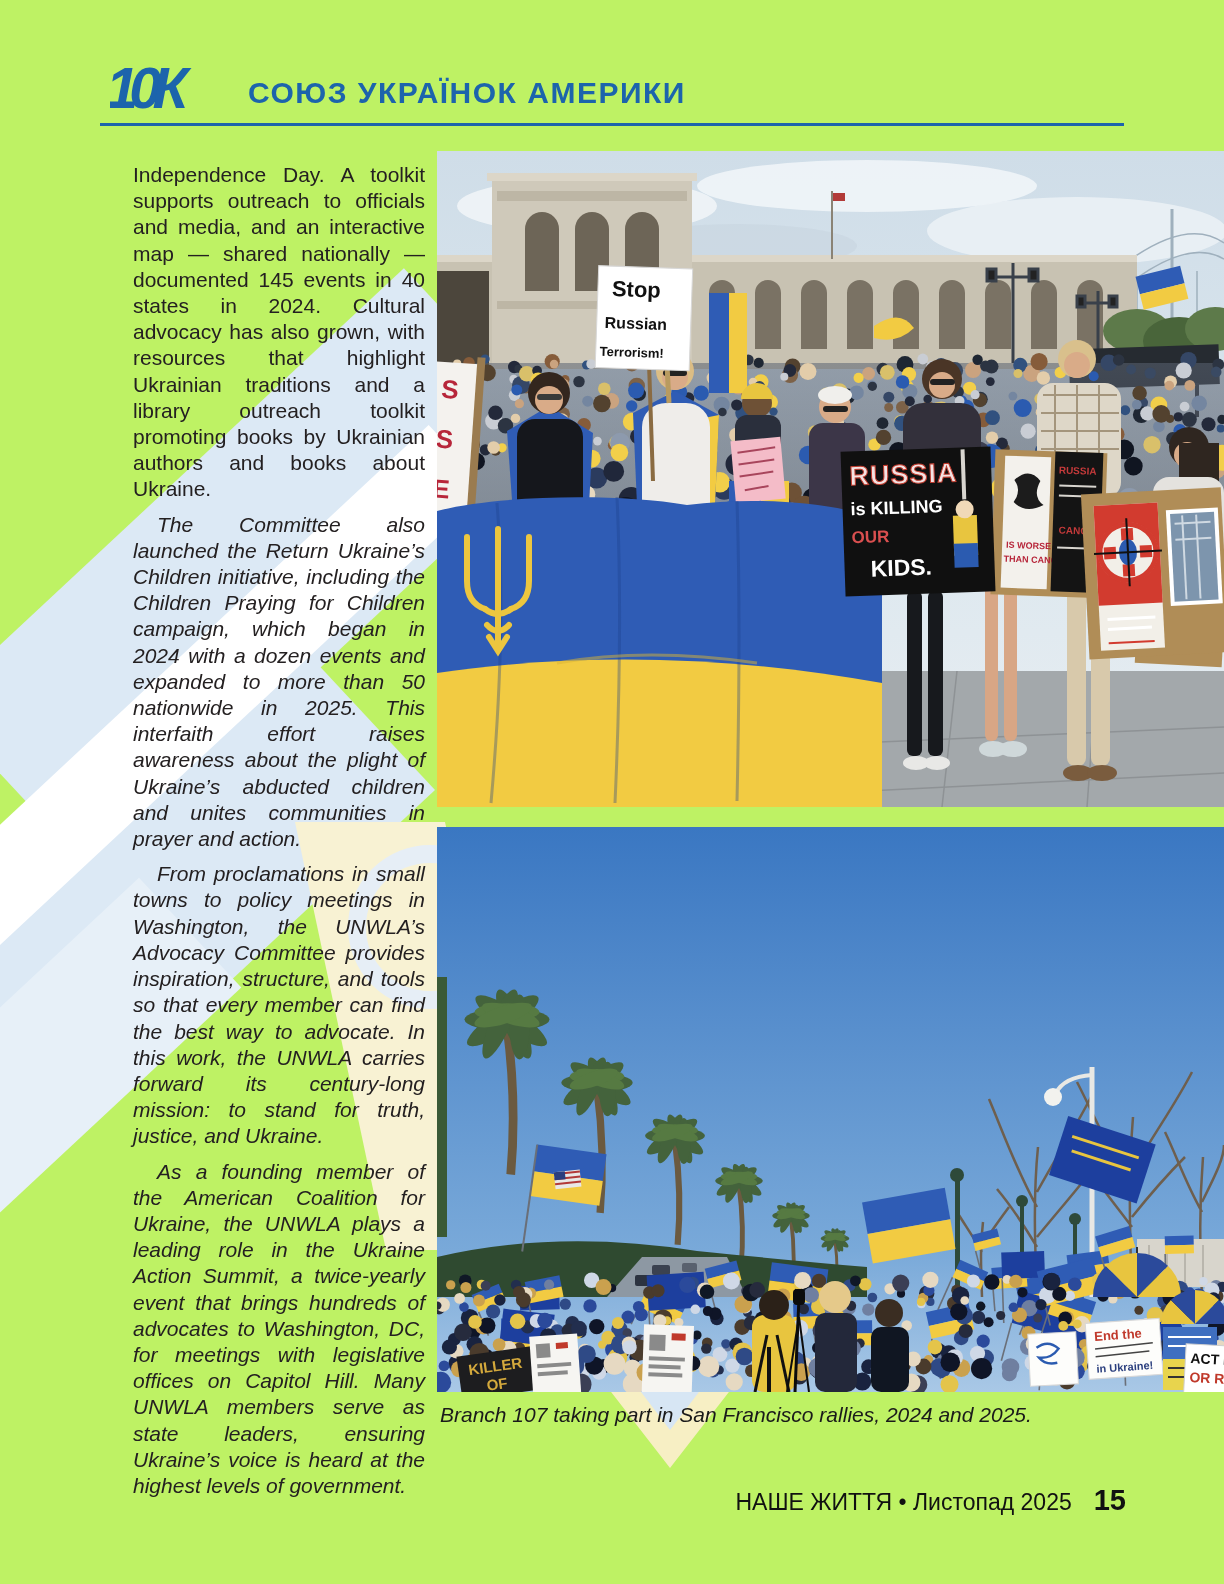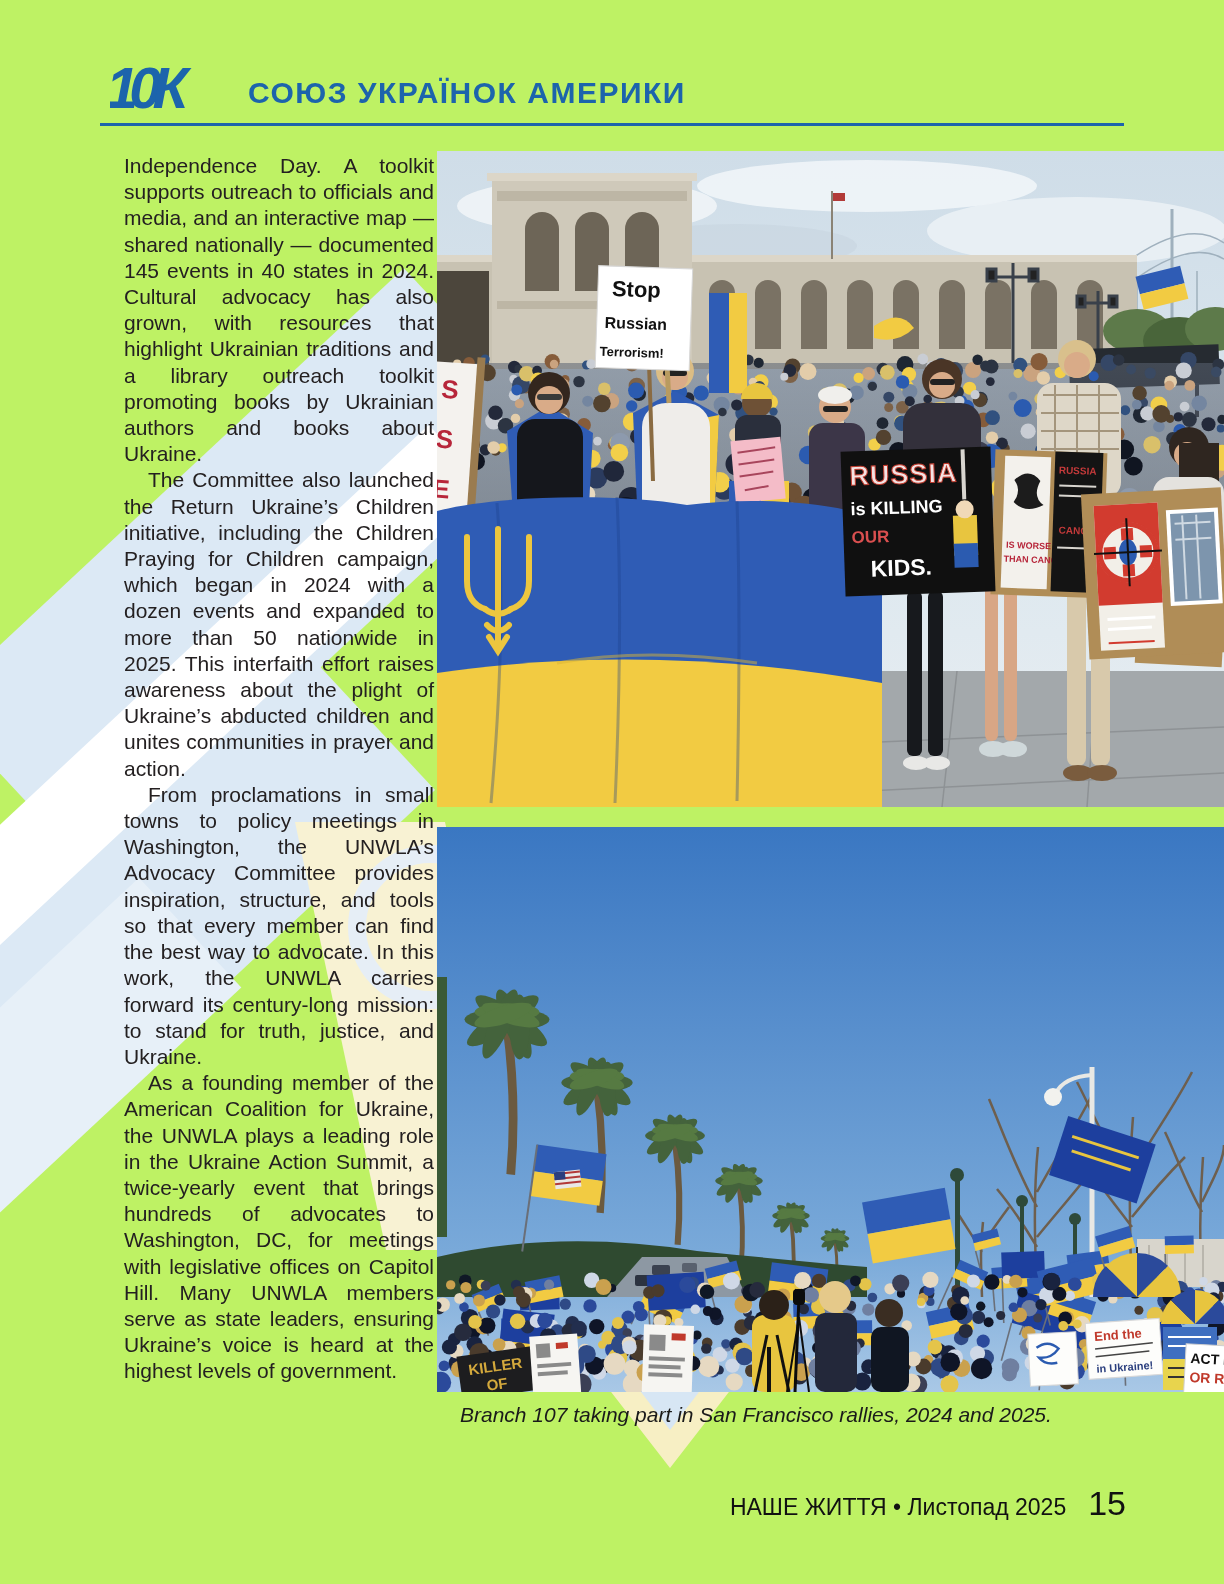--- a/index.html
+++ b/index.html
@@ -16,35 +16,35 @@
   .wm-band3{left:-260px;top:1035px;width:520px;height:150px;background:#e7f0f8;transform:rotate(-43deg);}
 
   
   .logo{position:absolute;left:110px;top:56px;z-index:2;}
   .masthead-title{position:absolute;left:212px;top:76px;z-index:2;color:#1c64ac;font-size:30px;font-weight:800;letter-spacing:1.5px;margin-left:36px;}
   .rule{position:absolute;left:100px;top:123px;width:1024px;height:3px;background:#1c64ac;z-index:2;}
 
   
   .article{position:absolute;left:124px;top:153px;width:310px;z-index:2;color:#242021;
            font-size:21px;line-height:26.2px;text-align:justify;}
-  .article p{margin:0;}
-  .article p + p{text-indent:24px;}
+  .article p{margin:9px;}
+  .article p + p{text-indent:24px;font-style:italic;}
 
   
   .photo{position:absolute;left:437px;z-index:3;display:block;}
   .photo1{top:151px;}
   .photo2{top:827px;}
 
   
   .wm-v{position:absolute;left:608px;top:1388px;z-index:1;}
   .caption{position:absolute;left:440px;top:1398px;width:700px;z-index:2;font-style:italic;
-           font-size:21px;line-height:33px;color:#1a1a1a;margin-left:20px;}
+           font-size:21px;line-height:33px;color:#1a1a1a;}
   .footer{position:absolute;right:98px;top:1484px;z-index:2;display:flex;align-items:baseline;gap:22px;color:#111;text-align:right;}
   .footer .journal{font-size:23px;}
-  .footer .pagenum{font-size:34px;font-weight:normal;}
+  .footer .pagenum{font-size:29px;font-weight:bold;}
 
   svg text{font-family:"Liberation Sans",sans-serif;}
 </style>
 </head>
 <body>
 
 <div class="page">
 
   <div class="wm wm-band1"></div>
   <div class="wm wm-band2"></div>

